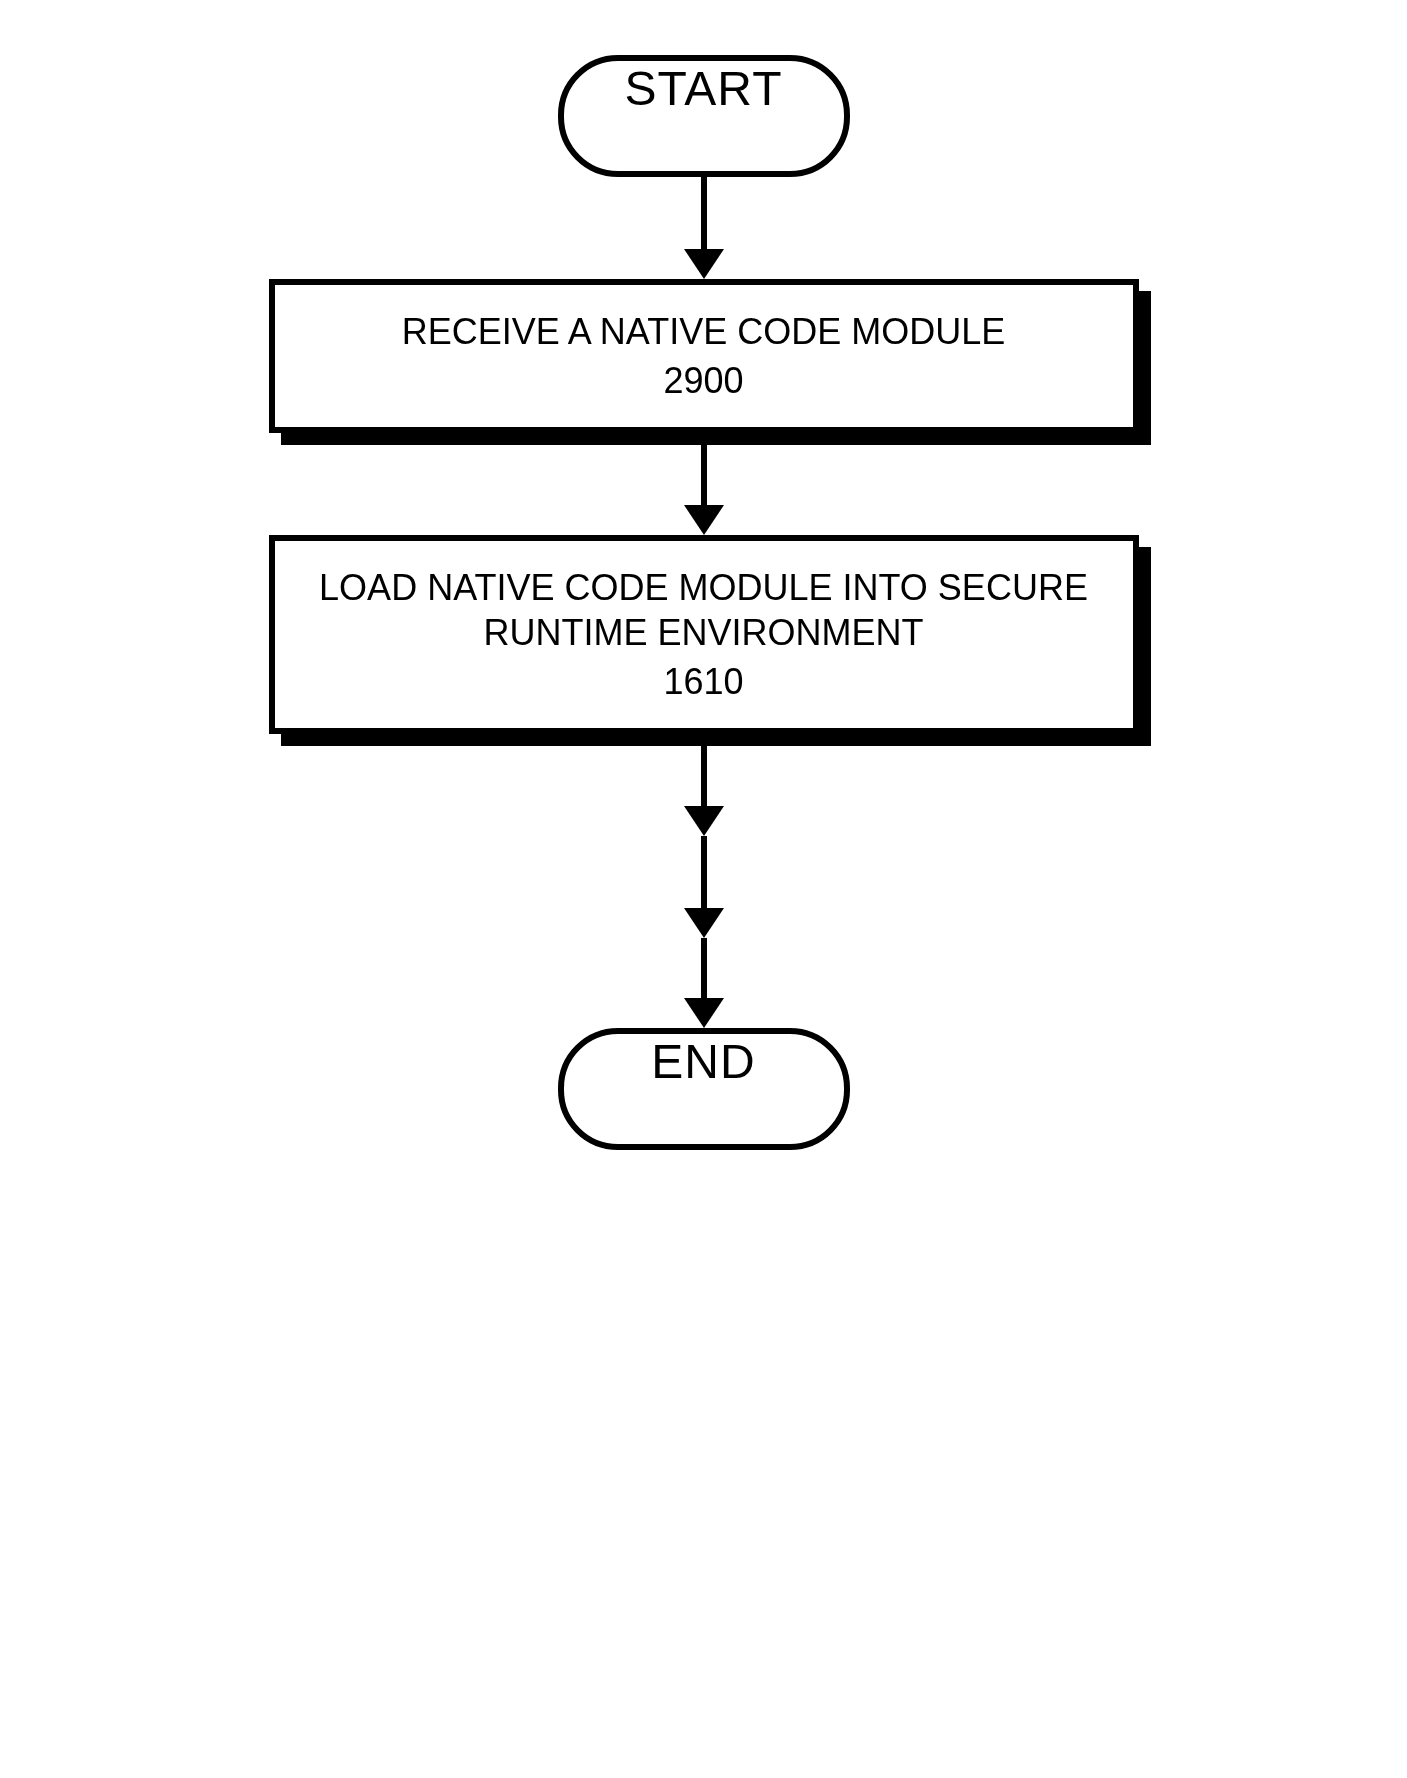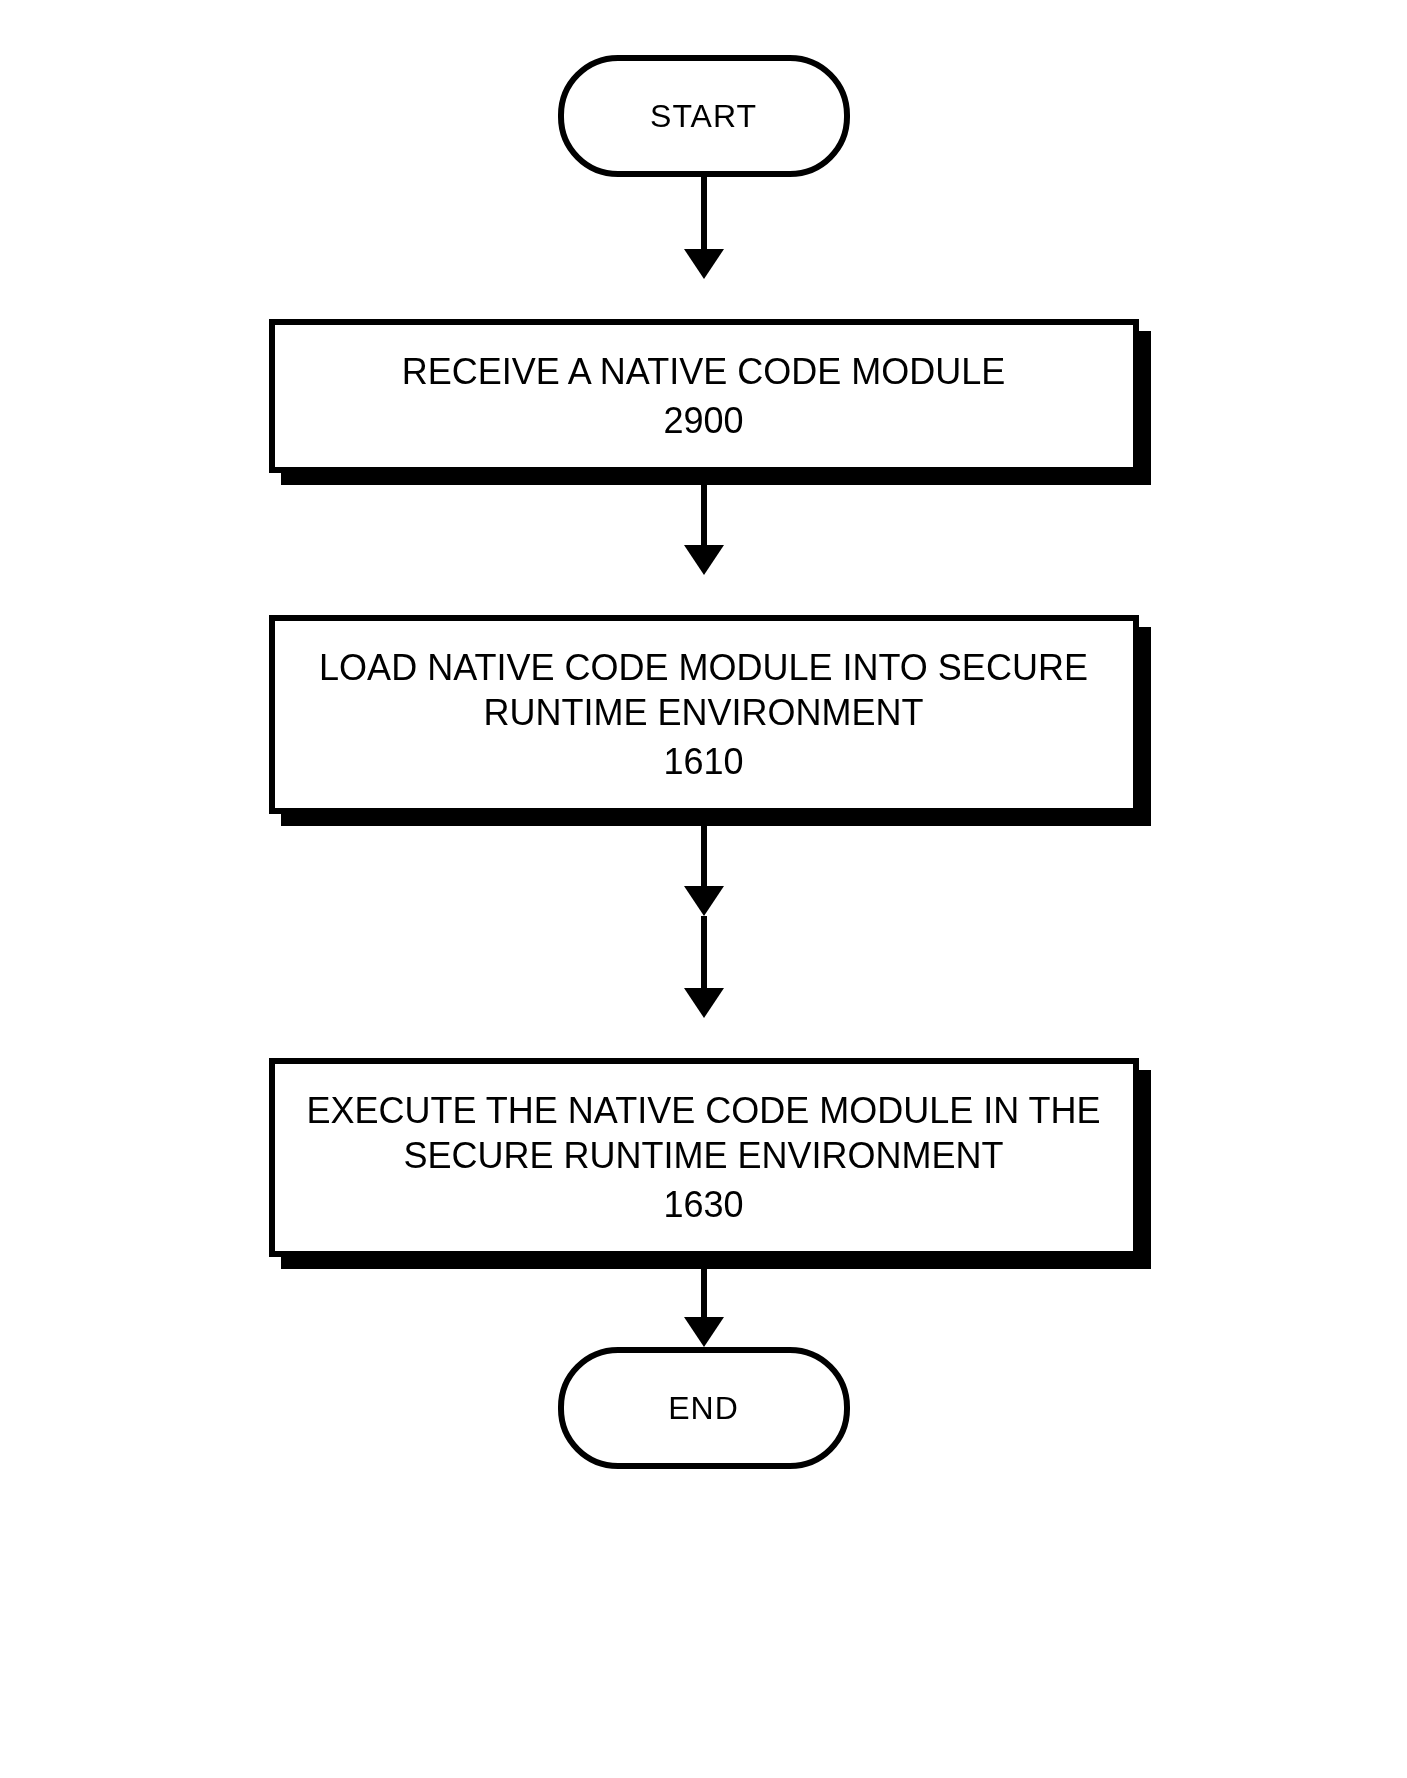--- a/index.html
+++ b/index.html
@@ -26,40 +26,38 @@
     position: relative;
   }
   .terminator {
     position: relative;
     width: 280px;
     height: 110px;
     border: 6px solid #000;
     border-radius: 60px;
     background: #fff;
     display: flex;
-    align-items: center;
     justify-content: center;
-    font-size: 32px;
+    font-size: 48px;
     font-weight: 400;
     letter-spacing: 1px;
     z-index: 2;
   }
   .terminator-shadow {
     position: absolute;
     top: 10px;
     left: 10px;
     width: 280px;
     height: 110px;
     border-radius: 60px;
     background: #000;
     z-index: 1;
   }
   .process-wrap {
     position: relative;
-    margin-top: 40px;
   }
   .process {
     position: relative;
     width: 870px;
     border: 6px solid #000;
     background: #fff;
     display: flex;
     flex-direction: column;
     align-items: center;
     justify-content: center;
@@ -144,27 +142,20 @@
       <div class="arrow-shaft"></div>
         <div class="arrow-head"></div>
     </div>
 
 
     <div class="arrow h72">
       <div class="arrow-shaft"></div>
         <div class="arrow-head"></div>
     </div>
 
-    <div class="process-wrap">
-      <div class="process-shadow"></div>
-      <div class="process">
-        <div>EXECUTE THE NATIVE CODE MODULE IN THE SECURE RUNTIME ENVIRONMENT</div>
-        <div class="ref">1630</div>
-      </div>
-    </div>
 
     <div class="arrow h60">
       <div class="arrow-shaft"></div>
         <div class="arrow-head"></div>
     </div>
 
     <div class="terminator-wrap">
       <div class="terminator-shadow"></div>
       <div class="terminator">
         <span>END</span>

